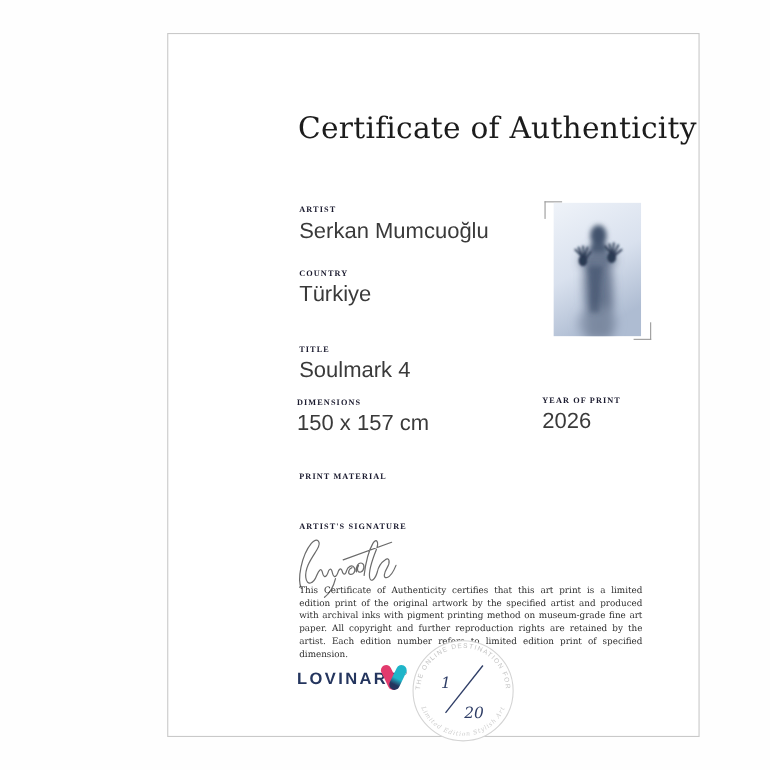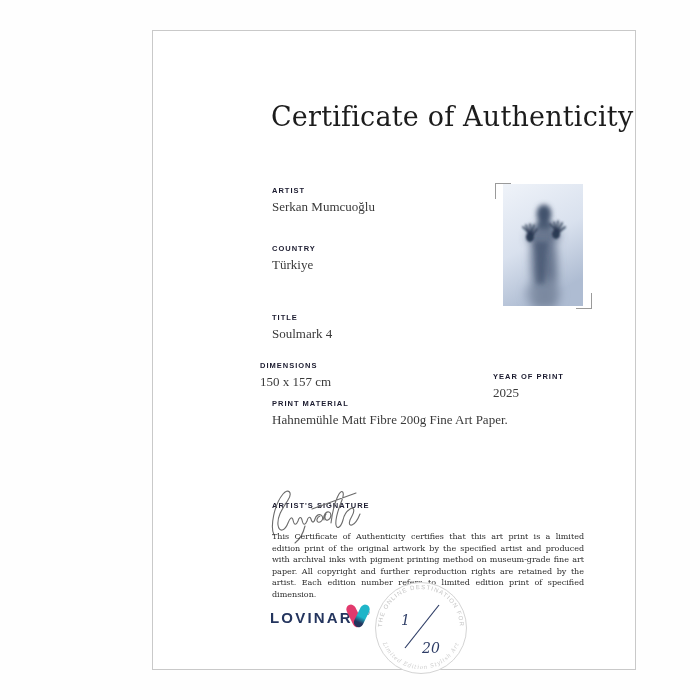--- a/index.html
+++ b/index.html
@@ -9,25 +9,25 @@
     position:absolute; left:108px; top:30px; width:484px; height:640px;
     background:#ffffff; border:1px solid #c9c9c9;margin-left:44px;
   }
   .doc-title {
     position:absolute; left:118px; top:70px; width:330px;
     font-family:"DejaVu Serif", serif; font-size:27px; font-weight:400;
     color:#1c1c1c; letter-spacing:0.2px; white-space:nowrap;
   }
   .field { position:absolute; left:119px; }
   .field-label {
-    font-family:Liberation Sans, sans-serif; font-size:7.5px; font-weight:bold;
+    font-family:Liberation Serif, serif; font-size:7.5px; font-weight:bold;
     letter-spacing:1px; color:#1b1b2f; text-transform:uppercase;
   }
   .field-value {
-    margin-top:4px; font-family:Liberation Serif, serif; font-size:13px;
+    margin-top:4px; font-family:Liberation Sans, sans-serif; font-size:20px;
     color:#3a3a3a; white-space:nowrap;
   }
   .fineprint {
     position:absolute; left:119px; top:500px; width:312px;
     font-family:"DejaVu Serif", serif; font-size:8px; line-height:11.6px;
     color:#2d2d2d; text-align:justify; text-align-last:justify;
   }
   .artwork-wrap { position:absolute; left:342px; top:152px; width:116px; height:130px; }
   .artwork { position:absolute; left:8px; top:1px; width:80px; height:122px; overflow:hidden; }
   .bracket-tl {
@@ -119,35 +119,34 @@
     <div class="field" style="top:213px">
       <div class="field-label">COUNTRY</div>
       <div class="field-value">Türkiye</div>
     </div>
 
     <div class="field" style="top:282px">
       <div class="field-label">TITLE</div>
       <div class="field-value">Soulmark 4</div>
     </div>
 
-    <div class="field" style="top:330px; left:107px">
+    <div class="field" style="top:330px; left:117px">
       <div class="field-label">DIMENSIONS</div>
       <div class="field-value">150 x 157 cm</div>
     </div>
-    <div class="field" style="top:341px; left:340px">
+    <div class="field" style="top:328px; left:340px">
       <div class="field-label">YEAR OF PRINT</div>
-      <div class="field-value">2025</div>
+      <div class="field-value">2026</div>
     </div>
 
-    <div class="field" style="top:368px">
+    <div class="field" style="top:397px">
       <div class="field-label">PRINT MATERIAL</div>
-      <div class="field-value">Hahnemühle Matt Fibre 200g Fine Art Paper.</div>
     </div>
 
-    <div class="field" style="top:470px">
+    <div class="field" style="top:443px">
       <div class="field-label">ARTIST'S SIGNATURE</div>
     </div>
     <svg class="sig-svg" width="100" height="60" viewBox="0 0 100 60">
       <path d="M6 50 C2 42 6 20 15 9 C20 3 25 7 20 15 C15 23 9 31 10 40 C11 48 17 46 20 38 C22 33 24 31 25 35 C26 40 28 41 30 36 C31 32 33 31 34 35 C35 40 37 41 39 36 C40 32 42 31 43 34 C44 38 46 38 47 34 C48 30 52 28 54 31 C56 34 53 38 50 37 C48 36 49 32 52 31 M56 35 C55 30 58 26 61 27 C64 28 63 34 60 35 C57 36 56 32 58 29 M63 38 C64 30 67 16 71 9 C74 4 77 7 74 15 C70 25 67 34 68 40 C69 45 73 42 75 35 C76 30 79 26 82 24 C86 21 87 26 84 31 C81 36 80 41 84 40 C87 39 90 34 92 29 M44 24 L88 8 M37 41 C35 49 31 55 27 58" stroke="#6b6b6b" stroke-width="1.1" fill="none" stroke-linecap="round" stroke-linejoin="round"></path>
     </svg>
 
     <p class="fineprint">This Certificate of Authenticity certifies that this art print is a limited edition print of the original artwork by the specified artist and produced with archival inks with pigment printing method on museum-grade fine art paper. All copyright and further reproduction rights are retained by the artist. Each edition number refers to limited edition print of specified dimension.</p>
 
     <div class="footer-brand">
       <span class="brand-text">LOVINART</span>

